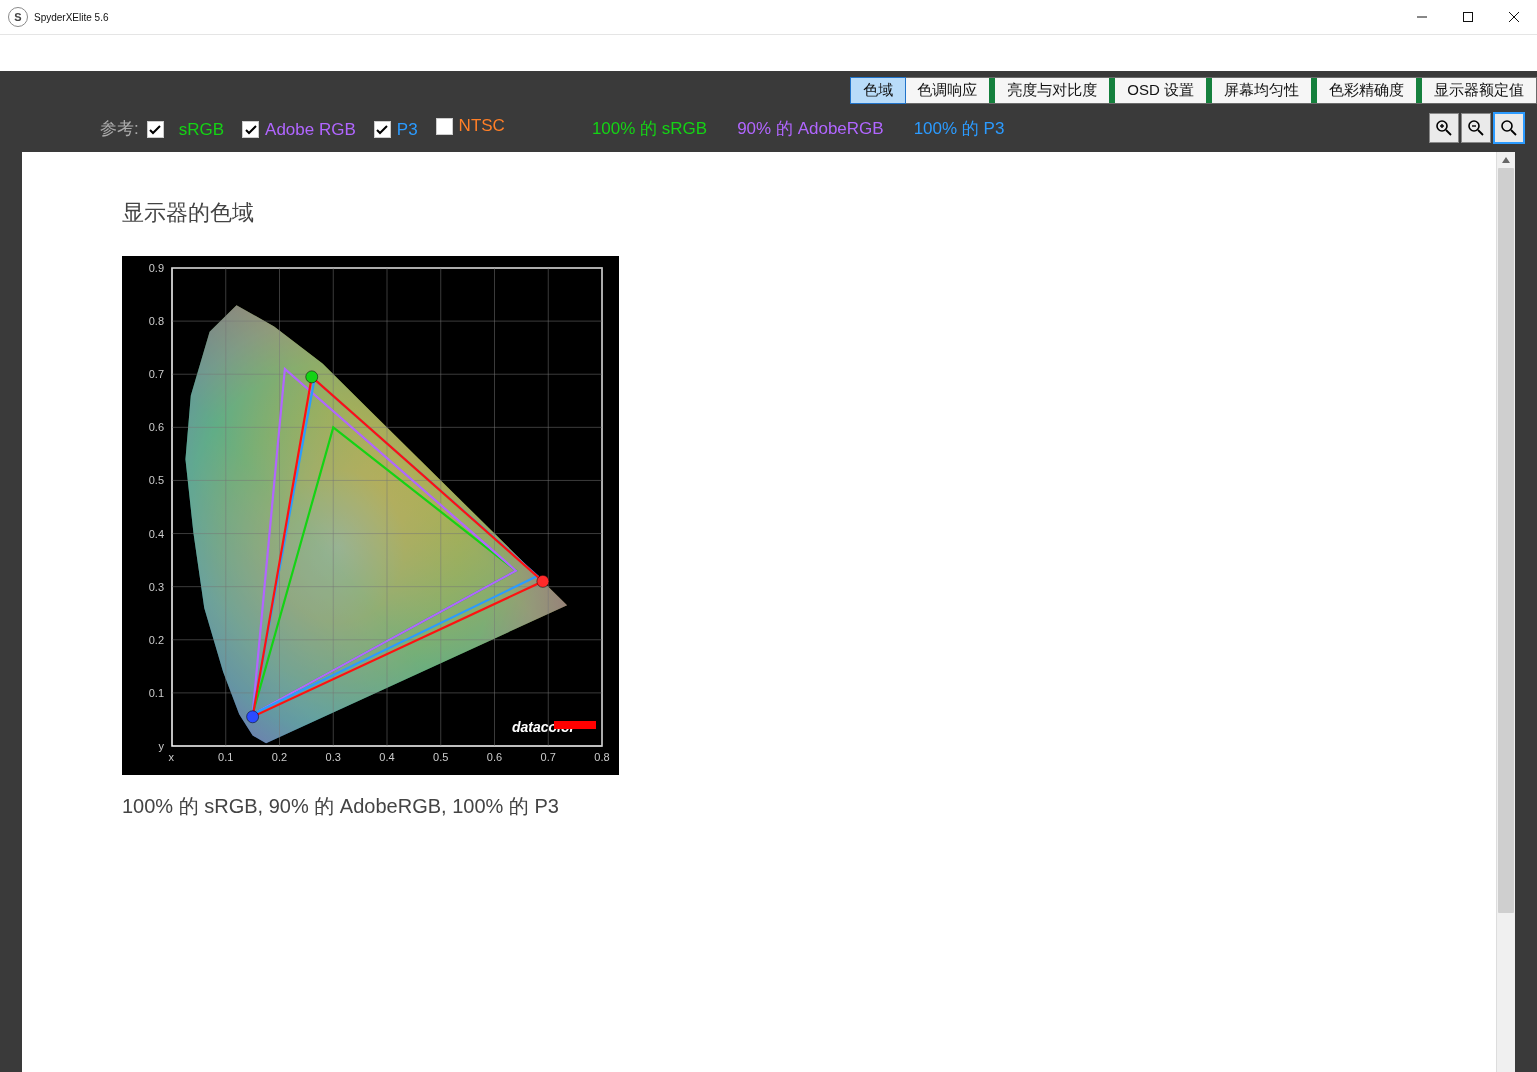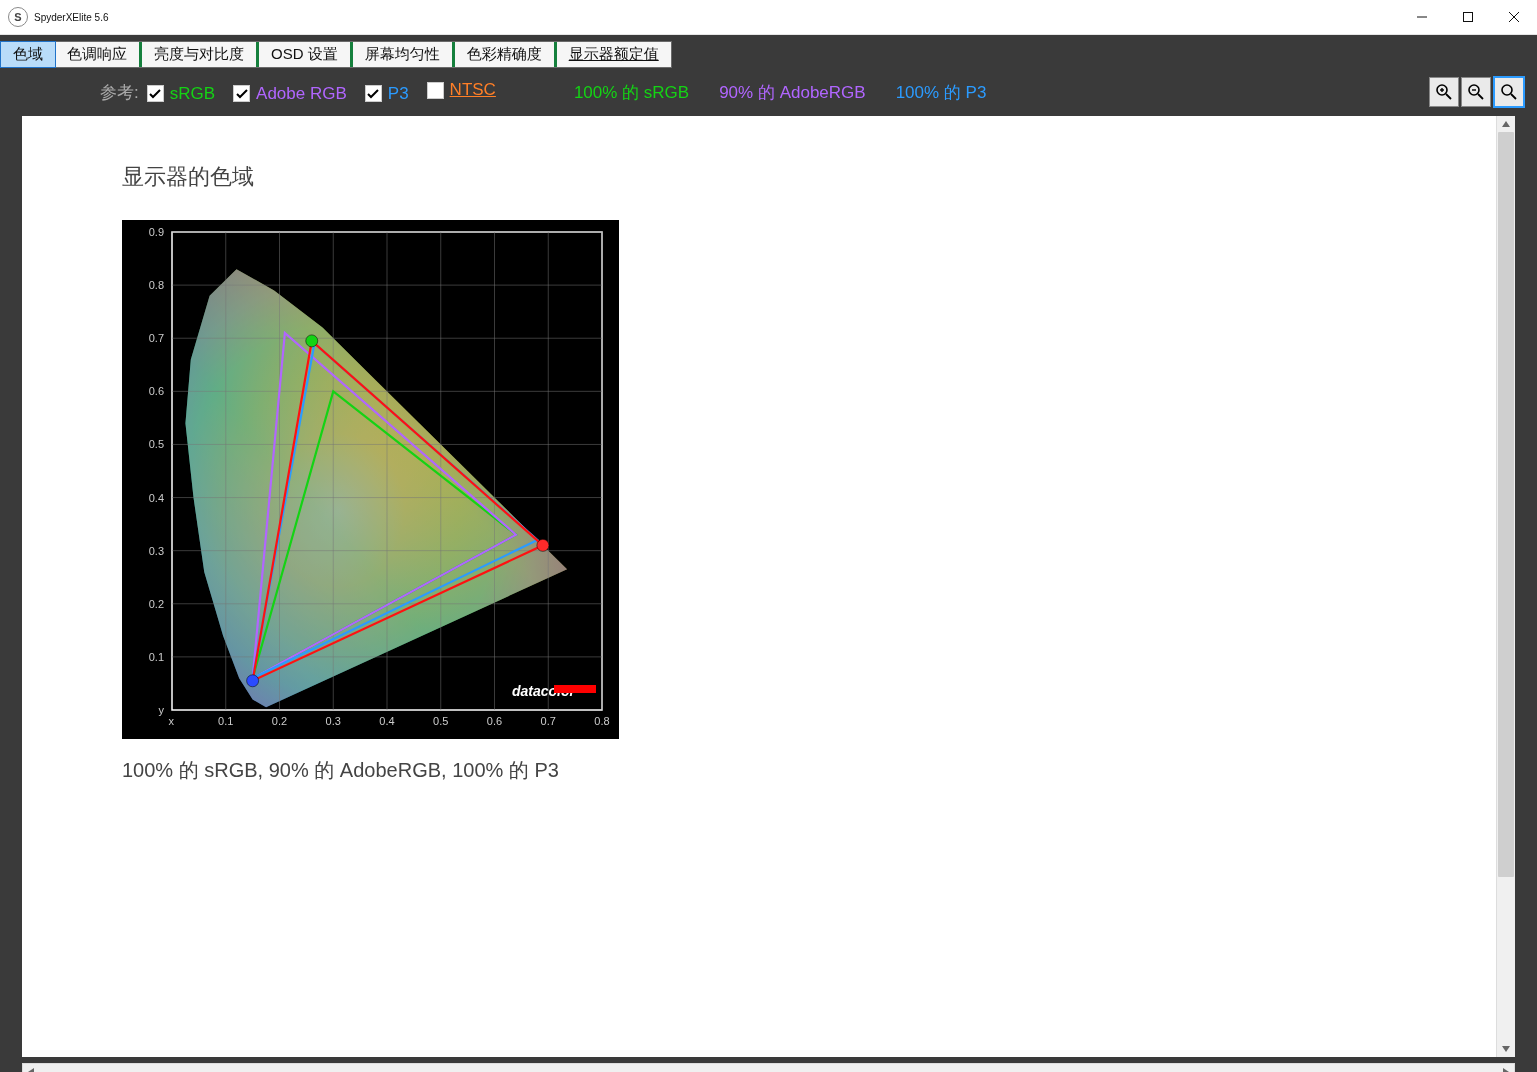--- a/index.html
+++ b/index.html
@@ -7,38 +7,38 @@
 
 
 .titlebar{display:flex;align-items:center;height:34px;background:#fff;padding:0 0 0 8px;border-bottom:1px solid #e5e5e5;}
 .titlebar .app-icon{width:18px;height:18px;border:1.5px solid #8a8a8a;border-radius:50%;display:flex;align-items:center;justify-content:center;font-size:11px;color:#444;font-weight:bold;margin-right:6px;}
 .titlebar .title{font-size:10px;color:#111;}
 .titlebar .spacer{flex:1;}
 .titlebar .winbtn{width:46px;height:34px;display:flex;align-items:center;justify-content:center;}
 .titlebar .winbtn svg{width:12px;height:12px;stroke:#111;stroke-width:1;}
 
 
-.tabstrip{background:#3a3a3a;padding:6px 0 0 0;display:flex;justify-content:flex-start;}
+.tabstrip{background:#3a3a3a;padding:6px 0 0 0;display:flex;justify-content:flex-end;margin-top:36px;}
 .tabs{display:flex;border:1px solid #6a6a6a;background:#f0f0f0;}
-.tab{padding:3px 12px;font-size:15px;color:#111;border-right:3px solid #15803d;cursor:pointer;background:#f6f6f6;}
-.tab:last-child{border-right:none;text-decoration:underline;}
+.tab{padding:3px 12px;font-size:15px;color:#111;border-right:6px solid #15803d;cursor:pointer;background:#f6f6f6;}
+.tab:last-child{border-right:none;}
 .tab.active{background:#b9dcf9;border:1px solid #2173c9;margin:-1px;z-index:2;position:relative;}
 
 
 .toolbar{background:#3a3a3a;height:48px;display:flex;align-items:center;padding:0 12px 0 100px;color:#aaa;font-size:17px;}
 .toolbar .label{margin-right:8px;}
 .chk{display:inline-flex;align-items:center;margin-right:18px;}
 .chk .box{width:15px;height:15px;border:1.5px solid #ccc;background:#fff;margin-right:6px;display:flex;align-items:center;justify-content:center;}
 .chk .box svg{width:12px;height:10px;}
 .chk.checked .box svg{display:block;}
 .chk:not(.checked) .box svg{display:none;}
-.t-srgb{color:#14d314;}
+.t-srgb{color:#14d314;margin-left:9px;}
 .t-adobe{color:#b166ff;}
 .t-p3{color:#2b9bff;}
-.t-ntsc{color:#ff7f27;text-decoration:underline;}
+.t-ntsc{color:#ff7f27;}
 .results{display:flex;gap:30px;margin-left:60px;}
 .toolbar .spacer{flex:1;}
 .zoombtn{width:28px;height:28px;display:flex;align-items:center;justify-content:center;border:1px solid #888;background:#eaeaea;margin-left:2px;cursor:pointer;}
 .zoombtn.active{border:2px solid #2b9bff;}
 .zoombtn svg{width:18px;height:18px;}
 
 
 .outerpad{background:#3a3a3a;padding:0 22px 6px 22px;height:calc(100% - 34px - 33px - 44px - 14px);box-sizing:border-box;position:relative;}
 .panel{background:#fff;height:100%;overflow:auto;position:relative;padding:46px 0 0 100px;box-sizing:border-box;}
 .panel h2{font-size:22px;color:#444;font-weight:400;margin:0 0 28px 0;}

